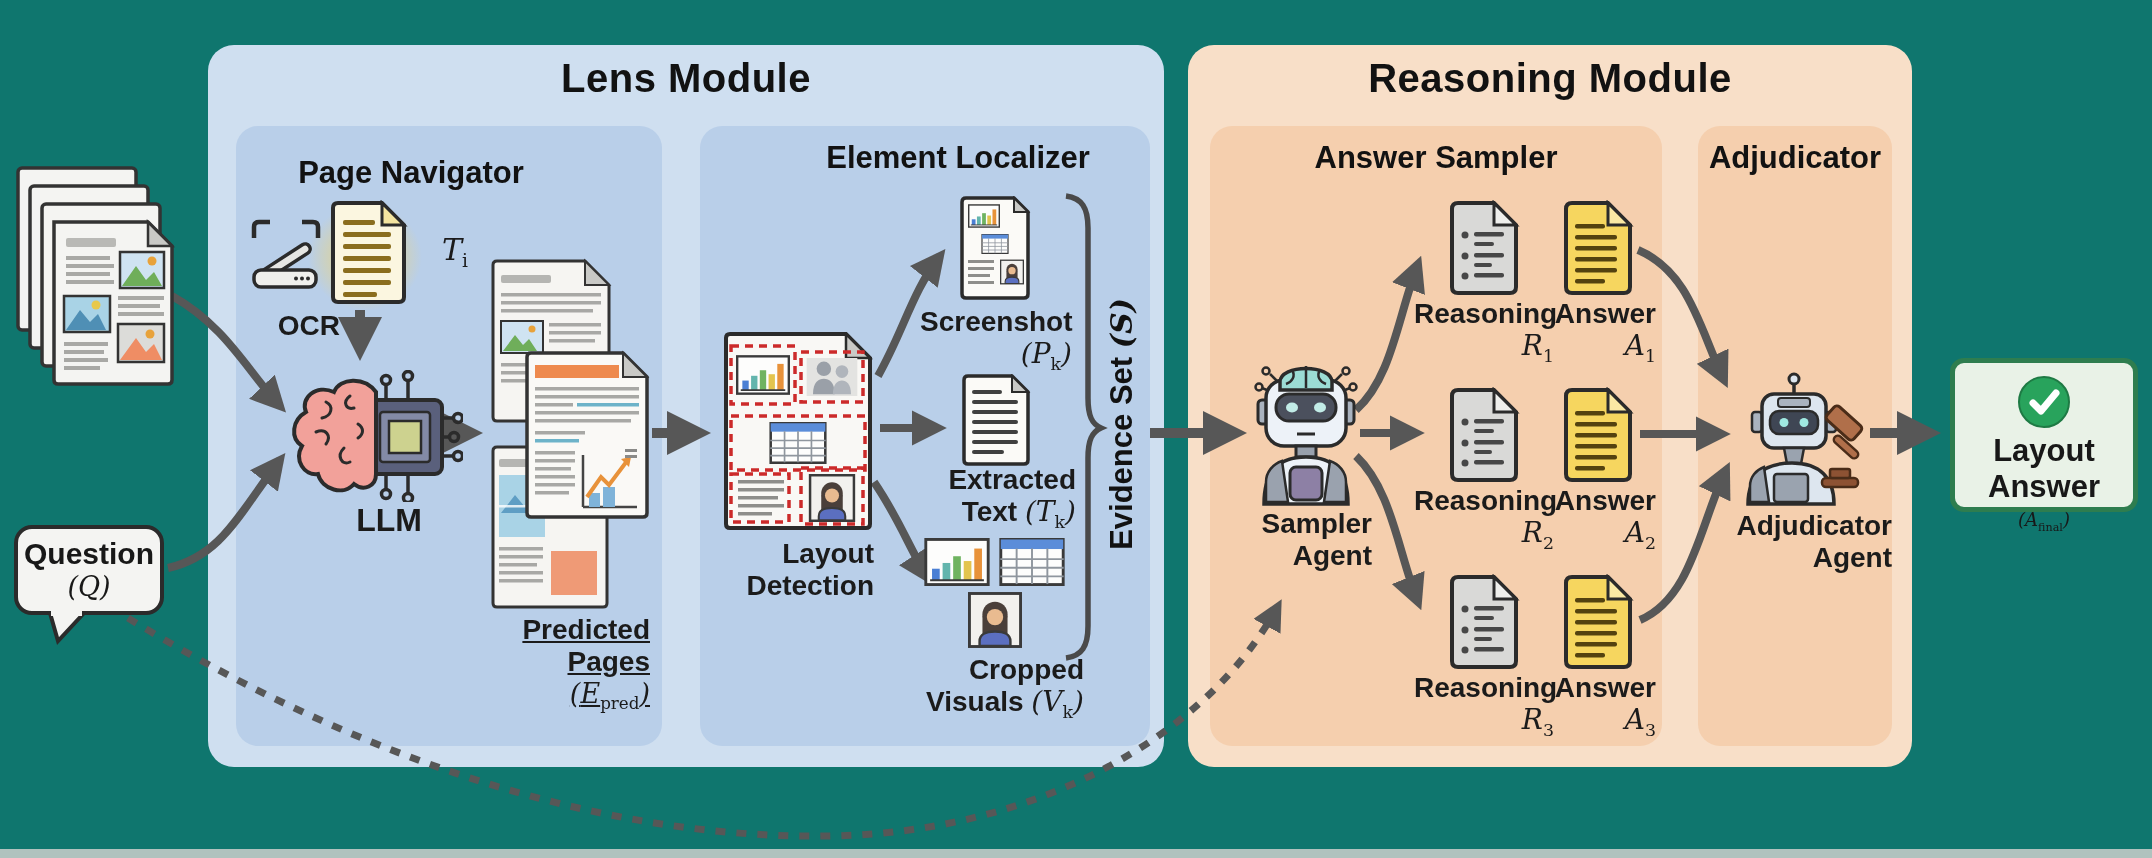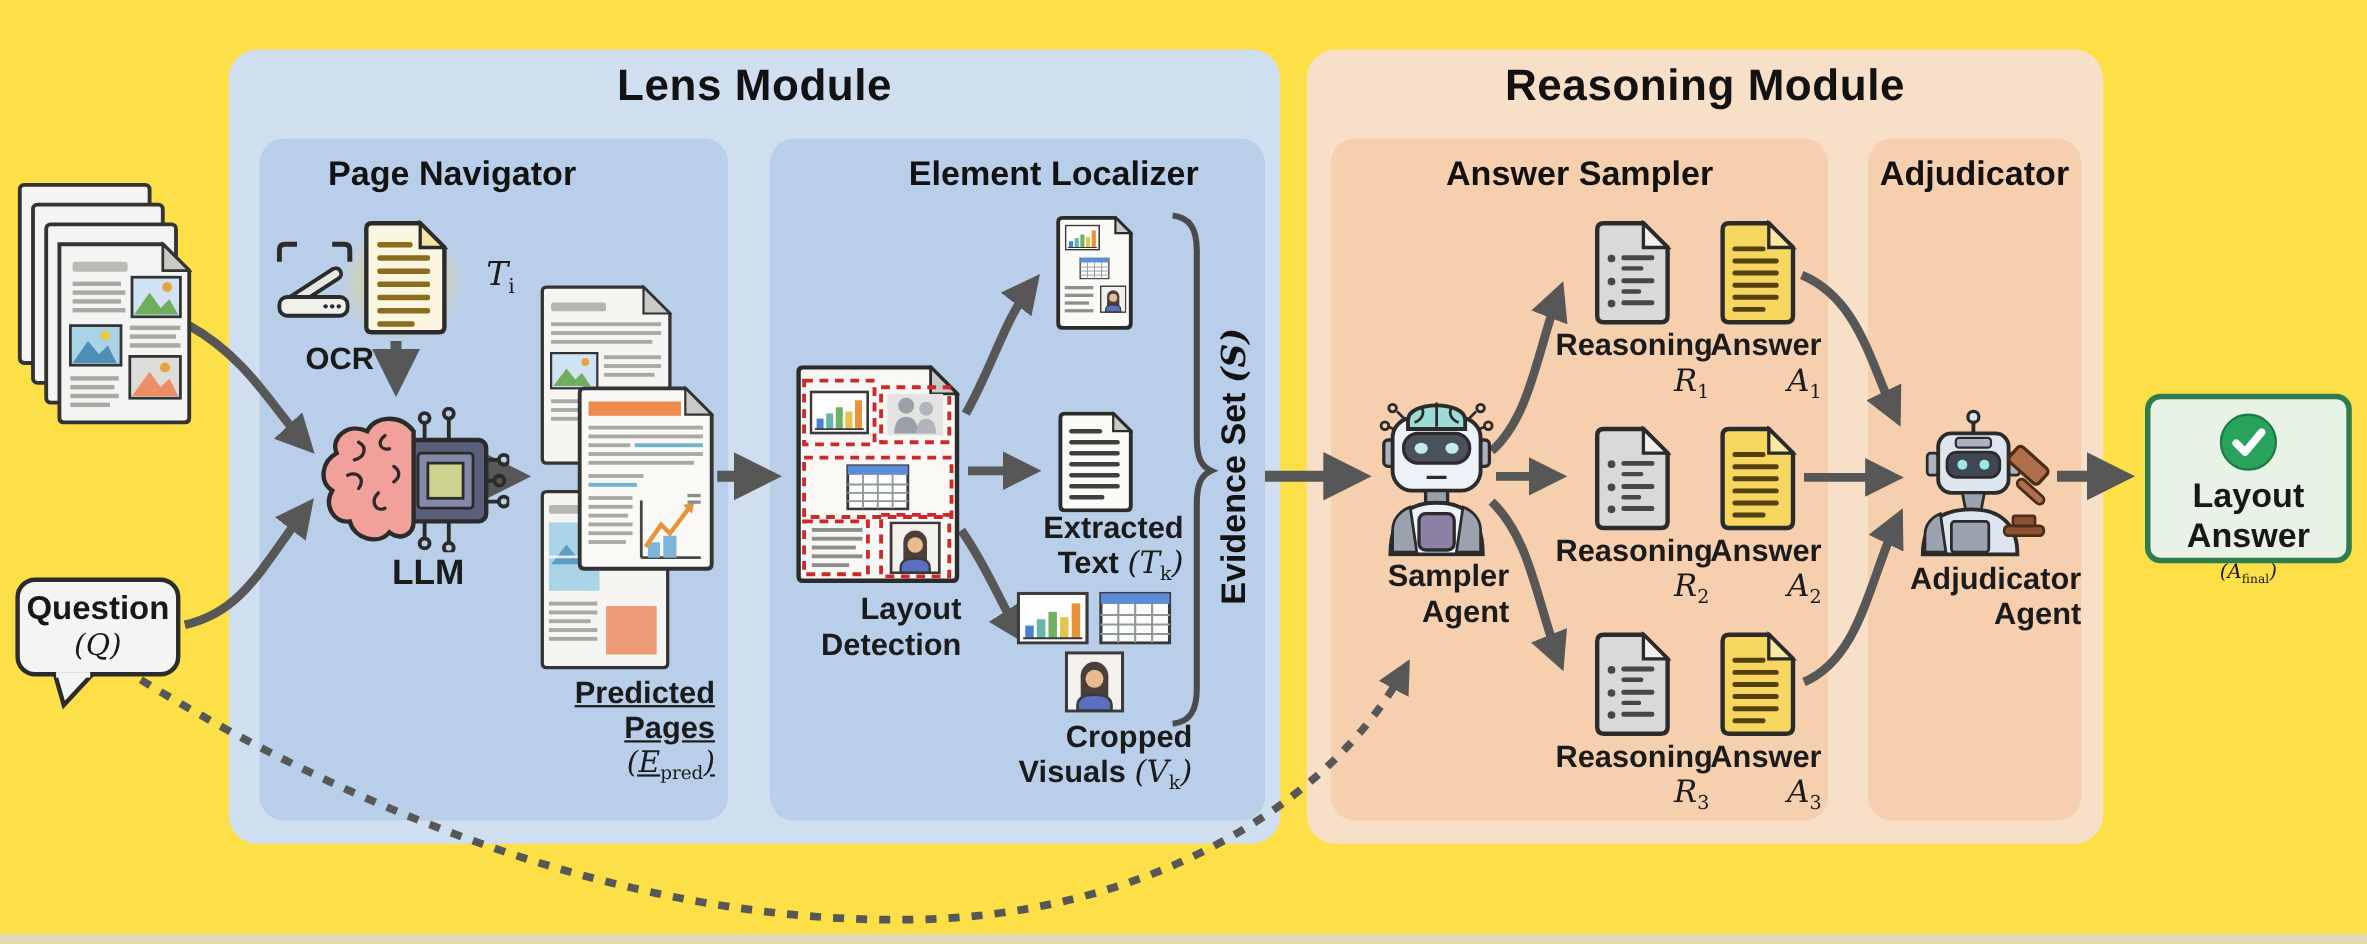--- a/index.html
+++ b/index.html
@@ -1,16 +1,16 @@
 <!DOCTYPE html>
 <html><head>
 <meta charset="utf-8">
 <style>
   html,body{margin:0;padding:0;background:#eceae6;}
-  #canvas{position:relative;width:2152px;height:858px;background:#fde047;overflow:hidden;
+  #canvas{position:relative;width:2152px;height:858px;background:#0f766e;overflow:hidden;
           font-family:"Liberation Sans",sans-serif;color:#181818;}
   .abs{position:absolute;}
   .box{position:absolute;border-radius:26px;}
   .subbox{position:absolute;border-radius:22px;}
   .mod-title{position:absolute;text-align:center;font-weight:bold;font-size:40px;letter-spacing:.5px;color:#121212;}
   .sub-title{position:absolute;text-align:center;font-weight:bold;font-size:31px;color:#121212;}
   .lbl{position:absolute;text-align:right;font-weight:600;font-size:28px;line-height:32px;color:#1b1b1b;}
   .math{font-family:"DejaVu Serif",serif;font-style:italic;font-size:28px;font-weight:500;}
   .math sub{font-style:normal;font-size:0.62em;}
   .bold-math{font-family:"DejaVu Serif",serif;font-style:italic;font-weight:600;}
@@ -99,21 +99,21 @@
 
   <div class="box" style="left:208px;top:45px;width:956px;height:722px;background:#cfdff0;"></div>
   <div class="box" style="left:1188px;top:45px;width:724px;height:722px;background:#f8dfc8;"></div>
   <div class="subbox" style="left:236px;top:126px;width:426px;height:620px;background:#b9cfe9;"></div>
   <div class="subbox" style="left:700px;top:126px;width:450px;height:620px;background:#b9cfe9;"></div>
   <div class="subbox" style="left:1210px;top:126px;width:452px;height:620px;background:#f5cfae;"></div>
   <div class="subbox" style="left:1698px;top:126px;width:194px;height:620px;background:#f5cfae;"></div>
 
   <div class="mod-title" style="left:208px;top:56px;width:956px;">Lens Module</div>
   <div class="mod-title" style="left:1188px;top:56px;width:724px;">Reasoning Module</div>
-  <div class="sub-title" style="left:236px;top:140px;width:350px;">Page Navigator</div>
+  <div class="sub-title" style="left:236px;top:155px;width:350px;">Page Navigator</div>
   <div class="sub-title" style="left:700px;top:140px;width:516px;">Element Localizer</div>
   <div class="sub-title" style="left:1210px;top:140px;width:452px;">Answer Sampler</div>
   <div class="sub-title" style="left:1698px;top:140px;width:194px;">Adjudicator</div>
 
   <svg class="abs" style="left:0;top:0;" width="2152" height="858" viewBox="0 0 2152 858" fill="none">
     <path d="M172 296 C226 326, 248 372, 280 406" stroke="#575757" stroke-width="8" marker-end="url(#ah)"></path>
     <path d="M168 568 C222 556, 240 512, 280 460" stroke="#575757" stroke-width="8" marker-end="url(#ah)"></path>
     <path d="M360 310 L360 350" stroke="#575757" stroke-width="10" marker-end="url(#ah)"></path>
     <path d="M430 433 L472 433" stroke="#575757" stroke-width="10" marker-end="url(#ah)"></path>
     <path d="M652 433 L700 433" stroke="#575757" stroke-width="10" marker-end="url(#ah)"></path>
@@ -334,20 +334,24 @@
     <path d="M8 2 H56 L70 16 V98 Q70 102 66 102 H8 Q4 102 4 98 V6 Q4 2 8 2 Z" fill="#fbfaf7" stroke="#2b2b2b" stroke-width="3.5"></path>
     <path d="M56 2 L56 16 L70 16 Z" fill="#c9c9c6" stroke="#2b2b2b" stroke-width="2"></path>
     <use href="#sym-barchart" x="10" y="8" width="32" height="24"></use>
     <use href="#sym-table" x="10" y="38" width="54" height="20"></use>
     <rect x="10" y="64" width="26" height="3" fill="#8e8e8b"></rect>
     <rect x="10" y="71" width="26" height="3" fill="#8e8e8b"></rect>
     <rect x="10" y="78" width="22" height="3" fill="#8e8e8b"></rect>
     <rect x="10" y="85" width="26" height="3" fill="#8e8e8b"></rect>
     <use href="#sym-portrait" x="42" y="62" width="24" height="28"></use>
   </svg>
+  <div class="lbl" style="left:920px;top:306px;width:152px;">
+    <div>Screenshot</div>
+    <div class="math"><span>(</span><span>P</span><sub>k</sub><span>)</span></div>
+  </div>
 
   <svg class="abs" style="left:960px;top:374px;" width="72" height="92" viewBox="0 0 72 92">
     <path d="M8 2 H52 L68 18 V86 Q68 90 64 90 H8 Q4 90 4 86 V6 Q4 2 8 2 Z" fill="#fbfaf7" stroke="#2b2b2b" stroke-width="3.5"></path>
     <path d="M52 2 L52 18 L68 18 Z" fill="#c9c9c6" stroke="#2b2b2b" stroke-width="2"></path>
     <rect x="12" y="16" width="30" height="4" rx="2" fill="#3f3f3f"></rect>
     <rect x="12" y="26" width="46" height="4" rx="2" fill="#3f3f3f"></rect>
     <rect x="12" y="36" width="46" height="4" rx="2" fill="#3f3f3f"></rect>
     <rect x="12" y="46" width="46" height="4" rx="2" fill="#3f3f3f"></rect>
     <rect x="12" y="56" width="46" height="4" rx="2" fill="#3f3f3f"></rect>
     <rect x="12" y="66" width="46" height="4" rx="2" fill="#3f3f3f"></rect>

